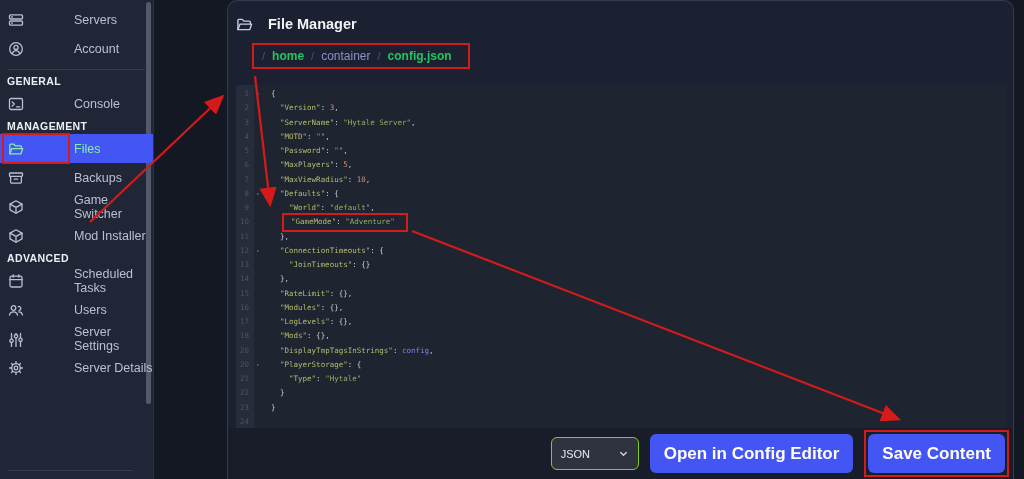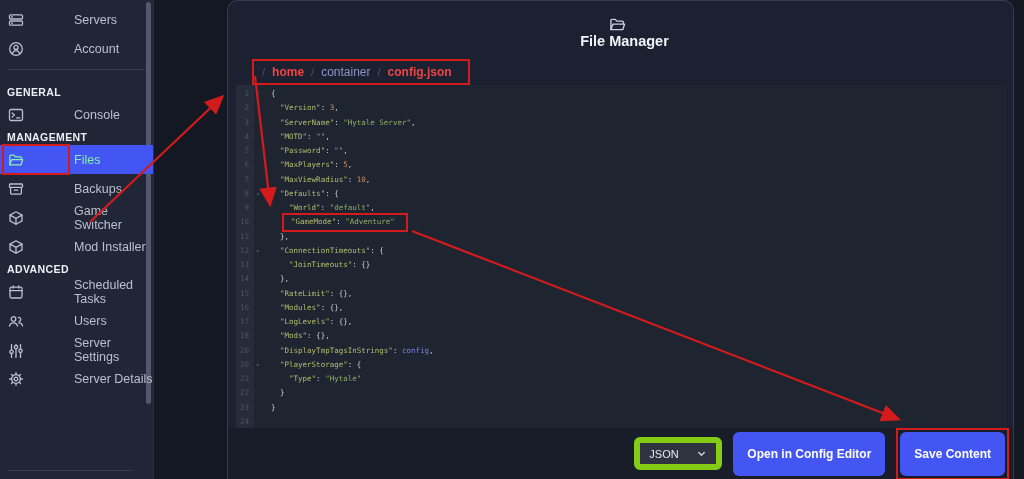--- a/index.html
+++ b/index.html
@@ -15,39 +15,39 @@
             background:#212637; border-right:1px solid #2a3040; padding-top:5px; z-index:5;}
   .side-scrollbar{ position:absolute; right:2px; top:2px; width:5px; height:402px;
                    background:#5a6375; border-radius:3px; opacity:.85;}
   .side-item{ position:relative; height:29px; display:flex; align-items:center;
               padding-left:8px; color:#b9c0d0; font-size:12.5px; cursor:pointer;gap:40px; }
   .side-item .icn{ width:16px; height:16px; margin-right:10px; flex:0 0 16px; display:flex; }
   .side-item .icn svg{ width:16px; height:16px; }
   .side-item.active{ background:var(--accent); color:#86efac; }
   .side-section{ height:16px; padding-left:7px; display:flex; align-items:center;
                  color:#eceef4; font-size:10.5px; font-weight:bold; letter-spacing:.4px; }
-  .side-section.first{ margin-top:14px; }
+  .side-section.first{ margin-top:3px; }
   .side-divider{ height:1px; background:#343b4d; margin:6px 8px 0 8px; }
   .side-divider.bottom{ position:absolute; bottom:8px; left:8px; right:20px; margin:0; }
   .ann-box-files{ position:absolute; left:2px; top:-1px; bottom:-1px; width:68px;
                   border:2px solid var(--red); pointer-events:none; }
   
   .card{ position:absolute; left:227px; top:0; width:787px; height:479px;
          background:#1b2130; border:1px solid #333a52; border-bottom:none;
          border-radius:10px 10px 0 0; }
-  .card-header{ display:flex; align-items:center; padding:15px 0 0 8px;flex-direction:column; }
+  .card-header{ display:flex; padding:15px 0 0 8px; }
   .card-header .icn{ width:17px; height:17px; margin-right:15px; color:#c9cee2; display:flex;}
   .card-header .icn svg{ width:17px; height:17px; }
   .page-title{ color:#f1f3f8; font-size:14.5px; font-weight:bold; }
   
   .crumb-row{ margin:10px 0 0 24px; }
   .crumb-annotation{ display:inline-flex; align-items:center; gap:7px;
                      border:2px solid var(--red); padding:4px 16px 4px 8px; }
   .crumb-sep{ color:#4d5568; font-size:11px; }
-  .crumb{ color:#ef4444; font-size:12px; font-weight:bold; }
+  .crumb{ color:#22c55e; font-size:12px; font-weight:bold; }
   .crumb.link{ color:#8a92c8; font-weight:normal; }
   
   .editor{ position:absolute; left:8px; right:7px; top:84px; height:345px;
            background:#1f2431; font-family:"DejaVu Sans Mono", monospace;
            font-size:7.5px; line-height:14.25px; padding-top:2px; overflow:hidden;}
   .editor::before{ content:""; position:absolute; left:0; top:0; bottom:0; width:18px;
                    background:#272c3a; }
   .cl{ position:relative; height:14.25px; display:flex; align-items:center; white-space:pre; }
   .ln{ width:20px; flex:0 0 20px; text-align:right; padding-right:7px;
        color:#4b5366; position:relative; }
@@ -55,26 +55,26 @@
   .code{ margin-left:6px; }
   .t-k{ color:var(--syn-key); } .t-s{ color:var(--syn-string); }
   .t-n{ color:var(--syn-number); } .t-b{ color:var(--syn-boolean); }
   .t-p{ color:var(--syn-punct); }
   .ann-inline-gm{ display:inline-block; border:2px solid var(--red);
                   padding:0 11px 1px 7px; margin-left:-7px; position:relative; z-index:2; }
   
   .card-footer{ position:absolute; left:0; right:0; bottom:0; height:51px;
                 background:#181d29; display:flex; align-items:center;
                 justify-content:flex-end; gap:11px; padding-right:4px; }
-  .format-select{ width:88px; height:33px; background:#2e333f; border:6px solid #84cc16;
+  .format-select{ width:88px; height:33px; background:#2e333f; border:1px solid #84cc16;
                   border-radius:6px; color:#e8eaf0; font-size:11px; display:flex;
                   align-items:center; justify-content:space-between; padding:0 9px; cursor:pointer;}
   .format-select svg{ width:11px; height:11px; color:#cfd4de; }
-  .btn{ height:44px; background:var(--accent); border:none; border-radius:6px;
-        color:#ffffff; font-size:12px; font-weight:bold; padding:0 14px; cursor:pointer;
+  .btn{ height:39px; background:var(--accent); border:none; border-radius:6px;
+        color:#ffffff; font-size:17px; font-weight:bold; padding:0 14px; cursor:pointer;
         font-family:"Liberation Sans", sans-serif; }
   .ann-box-save{ border:2px solid var(--red); padding:2px; display:inline-flex; }
   
   .arrows{ position:absolute; left:0; top:0; width:1024px; height:479px;
            pointer-events:none; z-index:50; }
 </style>
 </head>
 <body>
 
 <nav class="sidebar" id="sidebar">

